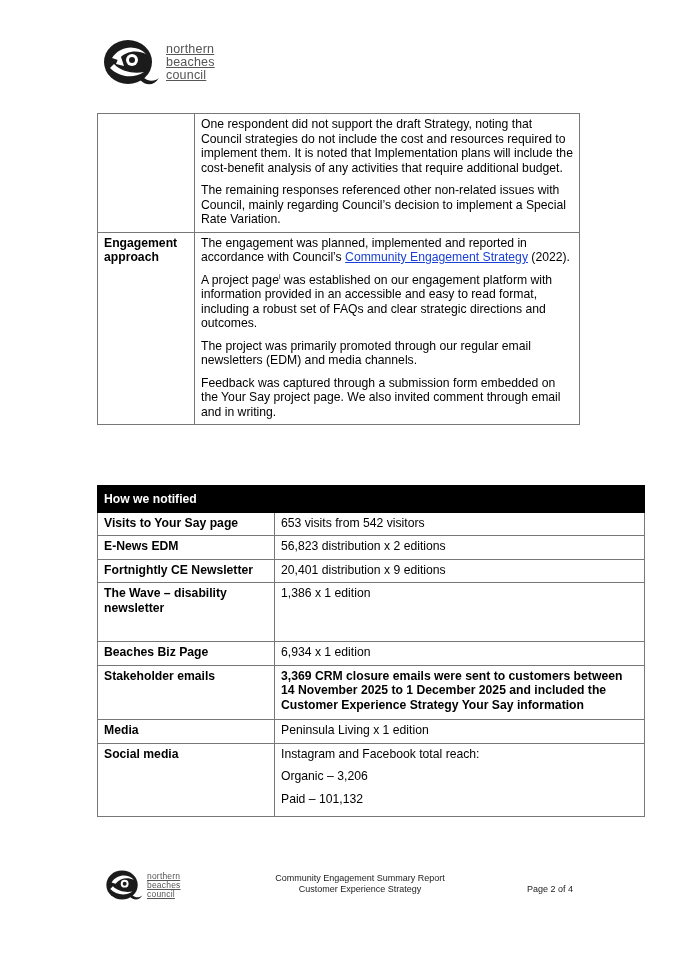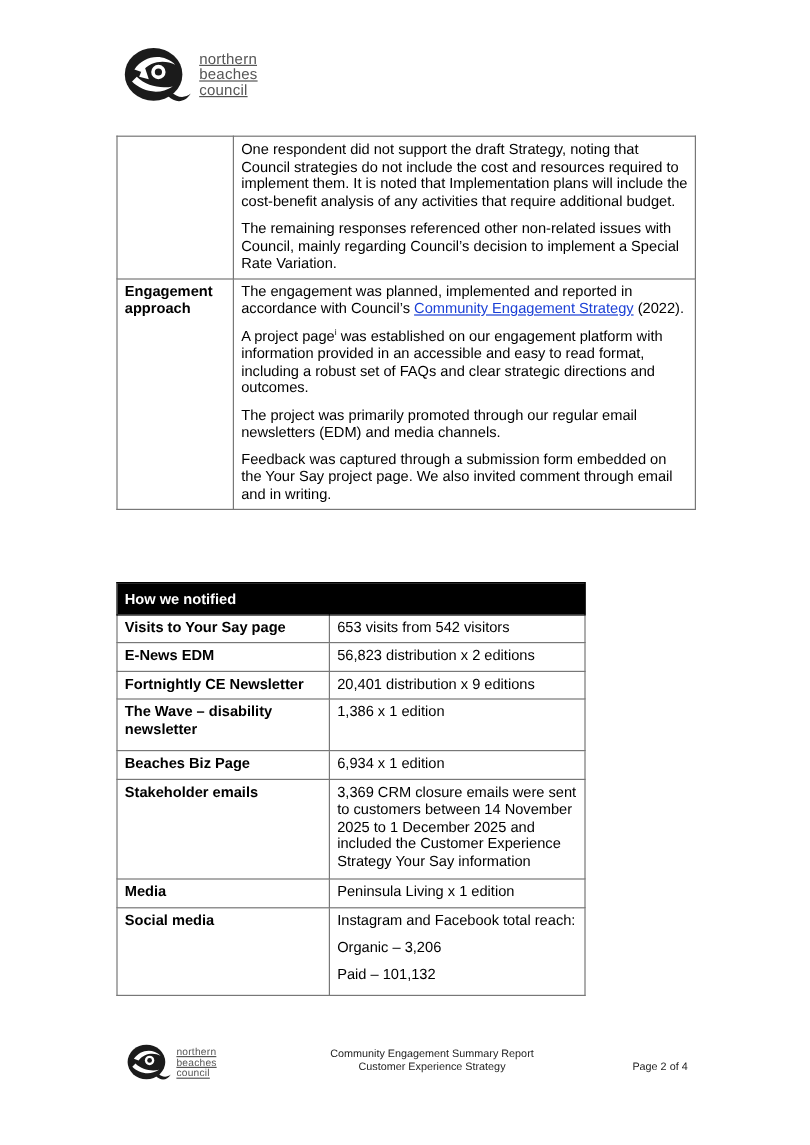--- a/index.html
+++ b/index.html
@@ -14,21 +14,21 @@
 
   table.doc { position: absolute; left: 97px; border-collapse: collapse; font-size: 12.2px; line-height: 14.5px; }
   table.doc td { border: 1px solid #777; vertical-align: top; padding: 3px 6px 5px 6px; }
   .t1 { top: 113px; width: 483px; }
   .t1 td.label { width: 84px; font-weight: bold; }
   .t1 p { margin: 0 0 8px 0; }
   .t1 p:last-child { margin-bottom: 0; }
   .t1 a { color: #1a3fd6; text-decoration: underline; }
   sup { font-size: 7px; vertical-align: super; line-height: 0; }
 
-  .t2 { top: 485px; width: 391px; }
+  .t2 { top: 485px; width: 548px; }
   .t2 th {
     background: #000; color: #fff; text-align: left; font-weight: bold;
     padding: 6px 6px 5px 6px; border: 1px solid #000; font-size: 12.2px;
   }
   .t2 td.label { width: 164px; font-weight: bold; }
   .t2 p { margin: 0 0 8px 0; }
   .t2 p:last-child { margin-bottom: 0; }
 
   .footer-logo { position: absolute; left: 105px; top: 868px; display: flex; align-items: center; }
   .footer-logo .logo-mark { width: 38px; height: 34px; }
@@ -88,30 +88,30 @@
   </tr>
   <tr>
     <td class="label">E-News EDM</td>
     <td>56,823 distribution x 2 editions</td>
   </tr>
   <tr>
     <td class="label">Fortnightly CE Newsletter</td>
     <td>20,401 distribution x 9 editions</td>
   </tr>
   <tr>
-    <td class="label" style="padding-bottom:10px;">The Wave – disability newsletter</td>
+    <td class="label" style="padding-bottom:26px;">The Wave – disability newsletter</td>
     <td>1,386 x 1 edition</td>
   </tr>
   <tr>
     <td class="label">Beaches Biz Page</td>
     <td>6,934 x 1 edition</td>
   </tr>
   <tr>
     <td class="label">Stakeholder emails</td>
-    <td style="padding-bottom:7px;">3,369 CRM closure emails were sent to customers between 14 November 2025 to 1 December 2025 and included the Customer Experience Strategy Your Say information</td>
+    <td style="padding-bottom:7px;font-weight:bold;">3,369 CRM closure emails were sent to customers between 14 November 2025 to 1 December 2025 and included the Customer Experience Strategy Your Say information</td>
   </tr>
   <tr>
     <td class="label">Media</td>
     <td>Peninsula Living x 1 edition</td>
   </tr>
   <tr>
     <td class="label">Social media</td>
     <td style="padding-bottom:10px;margin-top:15px;">
       <p>Instagram and Facebook total reach:</p>
       <p>Organic – 3,206</p>

